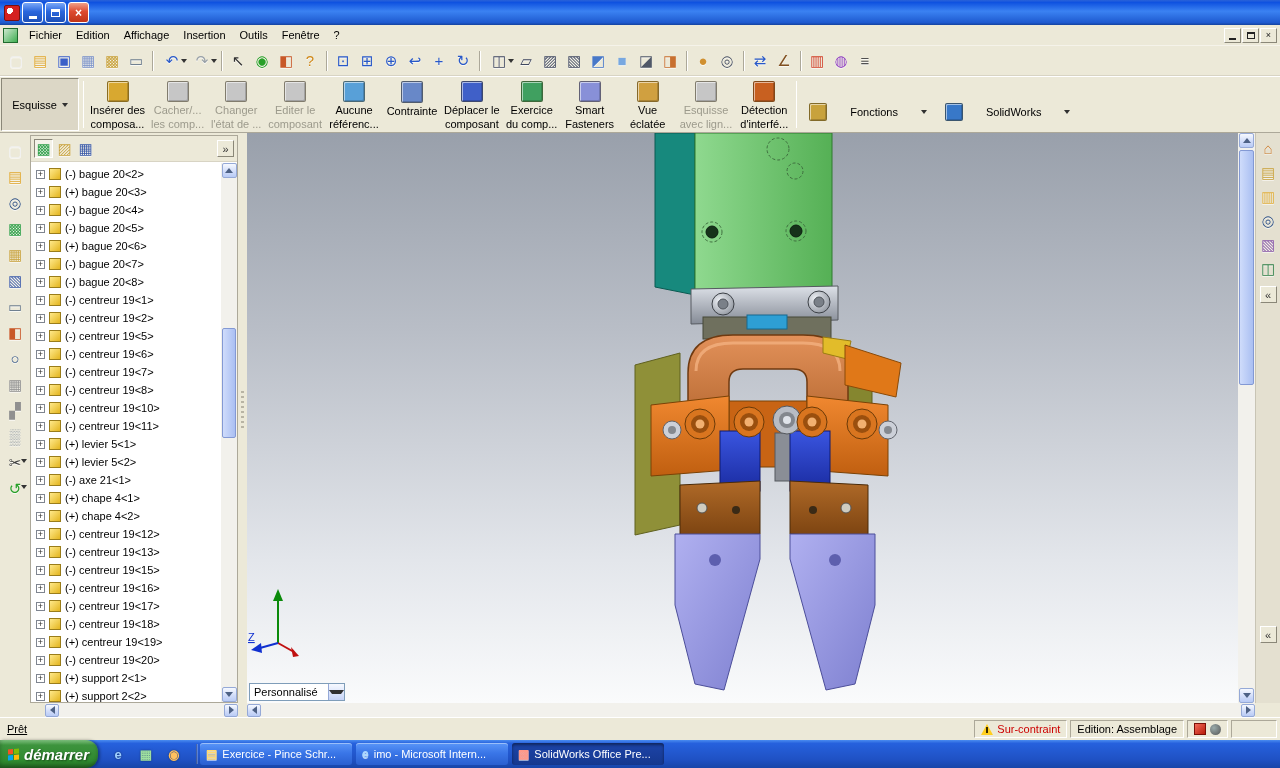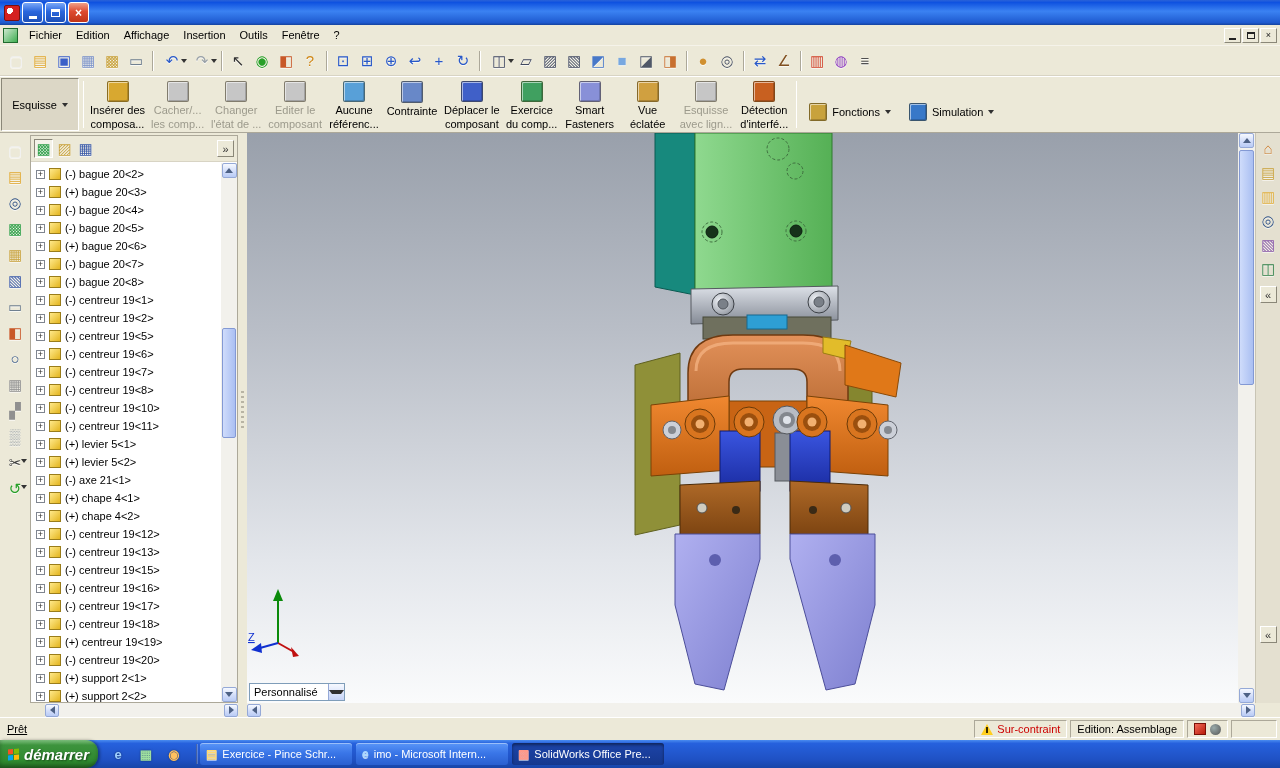--- a/index.html
+++ b/index.html
@@ -40,21 +40,21 @@
   #cmdmgr { position:absolute; left:0; top:76px; width:1280px; height:57px; background:#ece9d8; border-top:1px solid #fff; border-bottom:1px solid #aca899; display:flex; align-items:stretch; }
   .cm-tab { width:78px; display:flex; align-items:center; justify-content:center; gap:5px; border:1px solid; border-color:#fff #8a8778 #8a8778 #fff; margin:1px; background:#ece9d8; }
   .cm-tab.active { border-color:#8a8778 #fff #fff #8a8778; background:#dcd7c6; }
   .caret { width:0; height:0; border-left:3px solid transparent; border-right:3px solid transparent; border-top:4px solid #303030; display:inline-block; }
   #cm-buttons, #cm-tabs, #cm-groups { display:flex; align-items:stretch; }
   .cm-btn { min-width:58px; padding:4px 3px 2px; display:flex; flex-direction:column; align-items:center; justify-content:flex-start; gap:2px; }
   .cm-ico { width:22px; height:22px; border-radius:2px; background:var(--c,#999); border:1px solid rgba(60,50,20,.5); box-shadow:inset 1px 1px 0 rgba(255,255,255,.55), inset -1px -1px 0 rgba(0,0,0,.18); }
   .cm-l { font-size:11px; line-height:12px; text-align:center; white-space:nowrap; }
   .cm-btn.disabled .cm-l { color:#9c9a8c; }
   .v-sep { width:1px; background:#aca899; border-right:1px solid #fff; margin:4px 3px; }
-  .cm-group { display:flex; align-items:center; gap:5px; padding:16px 9px;margin-top:15px; }
+  .cm-group { display:flex; align-items:center; gap:23px; padding:16px 9px;margin-top:15px; }
   .cm-group .cm-ico { width:18px; height:18px; }
   #cmdmgr .fill { flex:1; }
 
   
   #workarea { position:absolute; left:0; top:133px; width:1280px; height:570px; background:#ece9d8; }
 
   #left-strip { position:absolute; left:0; top:0; width:30px; height:570px; display:flex; flex-direction:column; align-items:center; padding-top:6px; gap:4px; }
   #left-strip .tbi { width:24px; height:22px; }
 
   #tree-panel { position:absolute; left:30px; top:2px; width:208px; height:568px; background:#fff; border:1px solid #aca899; }
@@ -362,21 +362,21 @@
     </div>
   <div class="v-sep"></div>
   <div id="cm-groups">
       <div class="cm-group" style="--c: #c8a23c;">
       <span class="cm-ico"></span>
       <span>Fonctions</span>
       <span class="caret"></span>
     </div>
       <div class="cm-group" style="--c: #3878c8;">
       <span class="cm-ico"></span>
-      <span>Simulation</span>
+      <span>SolidWorks</span>
       <span class="caret"></span>
     </div>
     </div>
   <div class="fill"></div>
 </div>
 
 <div id="workarea">
 
   <div id="left-strip">
       <div class="tbi" style="--c: #f0f0f0;">

